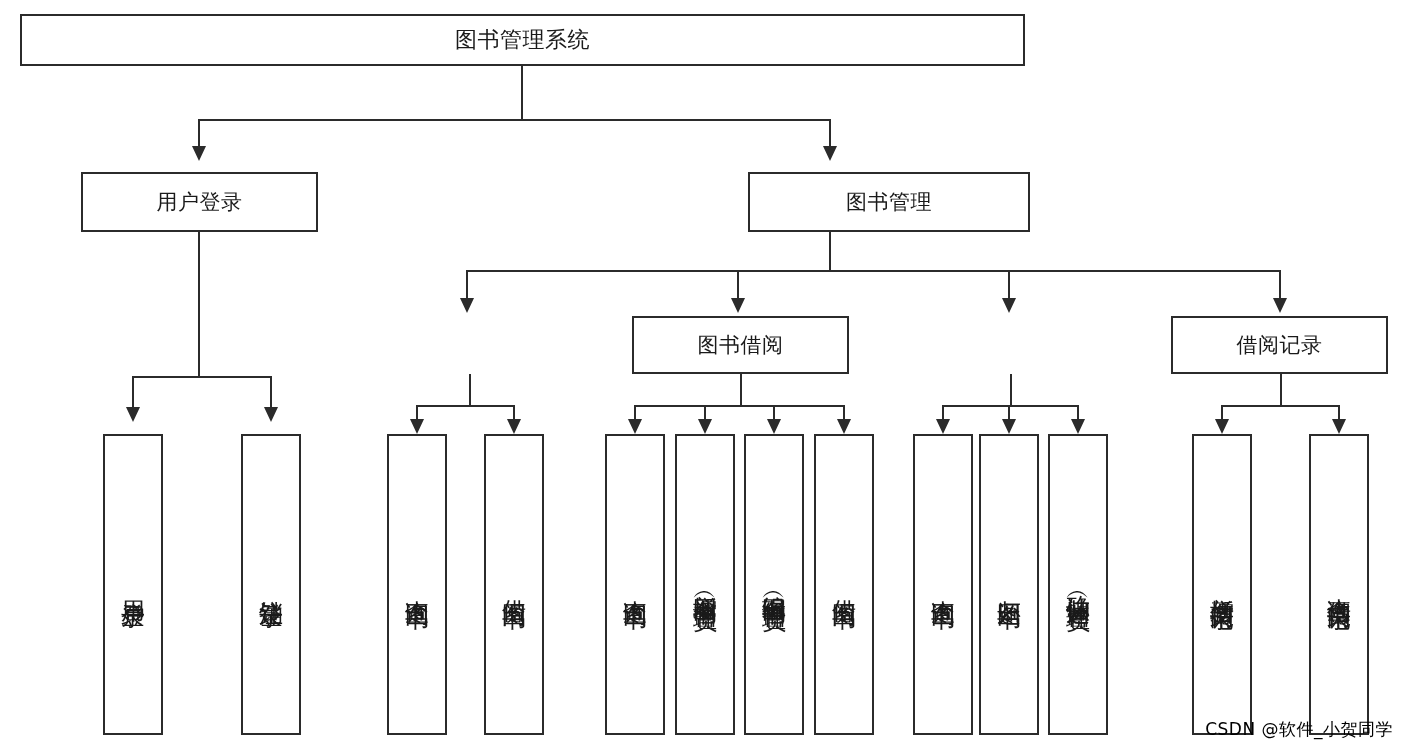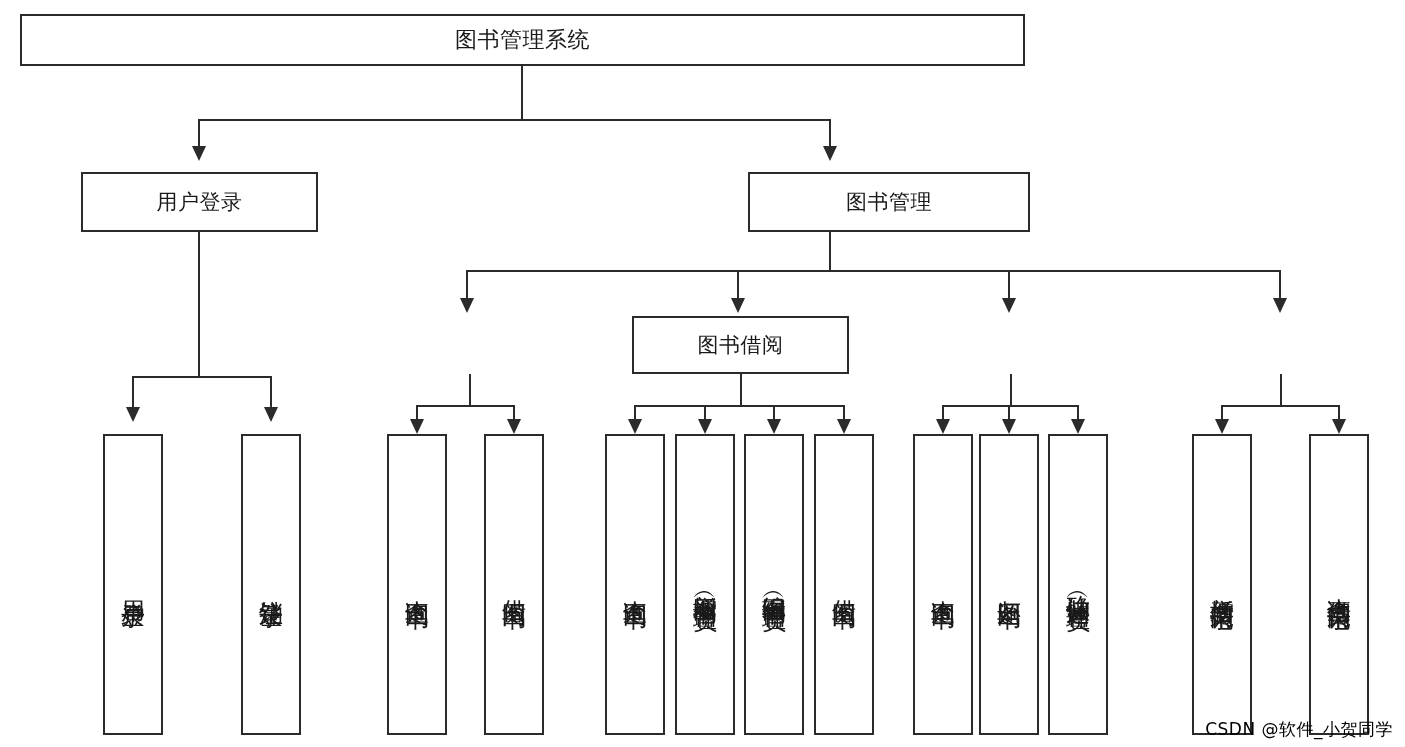--- a/index.html
+++ b/index.html
@@ -116,20 +116,23 @@
   <div class="arrow" style="left:1002px; top:298px;"></div>
   <div class="seg v" style="left:1279px; top:270px; height:30px;"></div>
   <div class="arrow" style="left:1273px; top:298px;"></div>
 
 
   <div class="node h-node" id="node-book-borrow" style="left:632px; top:316px; width:217px; height:58px;">
     <span class="label">图书借阅</span>
   </div>
 
 
+  <div class="node h-node" id="node-borrow-record" style="left:1171px; top:316px; width:217px; height:58px;">
+    <span class="label">借阅记录</span>
+  </div>
 
   <div class="seg v" style="left:469px; top:374px; height:31px;"></div>
   <div class="seg h" style="left:416px; top:405px; width:99px;"></div>
   <div class="seg v" style="left:416px; top:405px; height:16px;"></div>
   <div class="arrow" style="left:410px; top:419px;"></div>
   <div class="seg v" style="left:513px; top:405px; height:16px;"></div>
   <div class="arrow" style="left:507px; top:419px;"></div>
 
   <div class="seg v" style="left:740px; top:374px; height:31px;"></div>
   <div class="seg h" style="left:634px; top:405px; width:210px;"></div>

